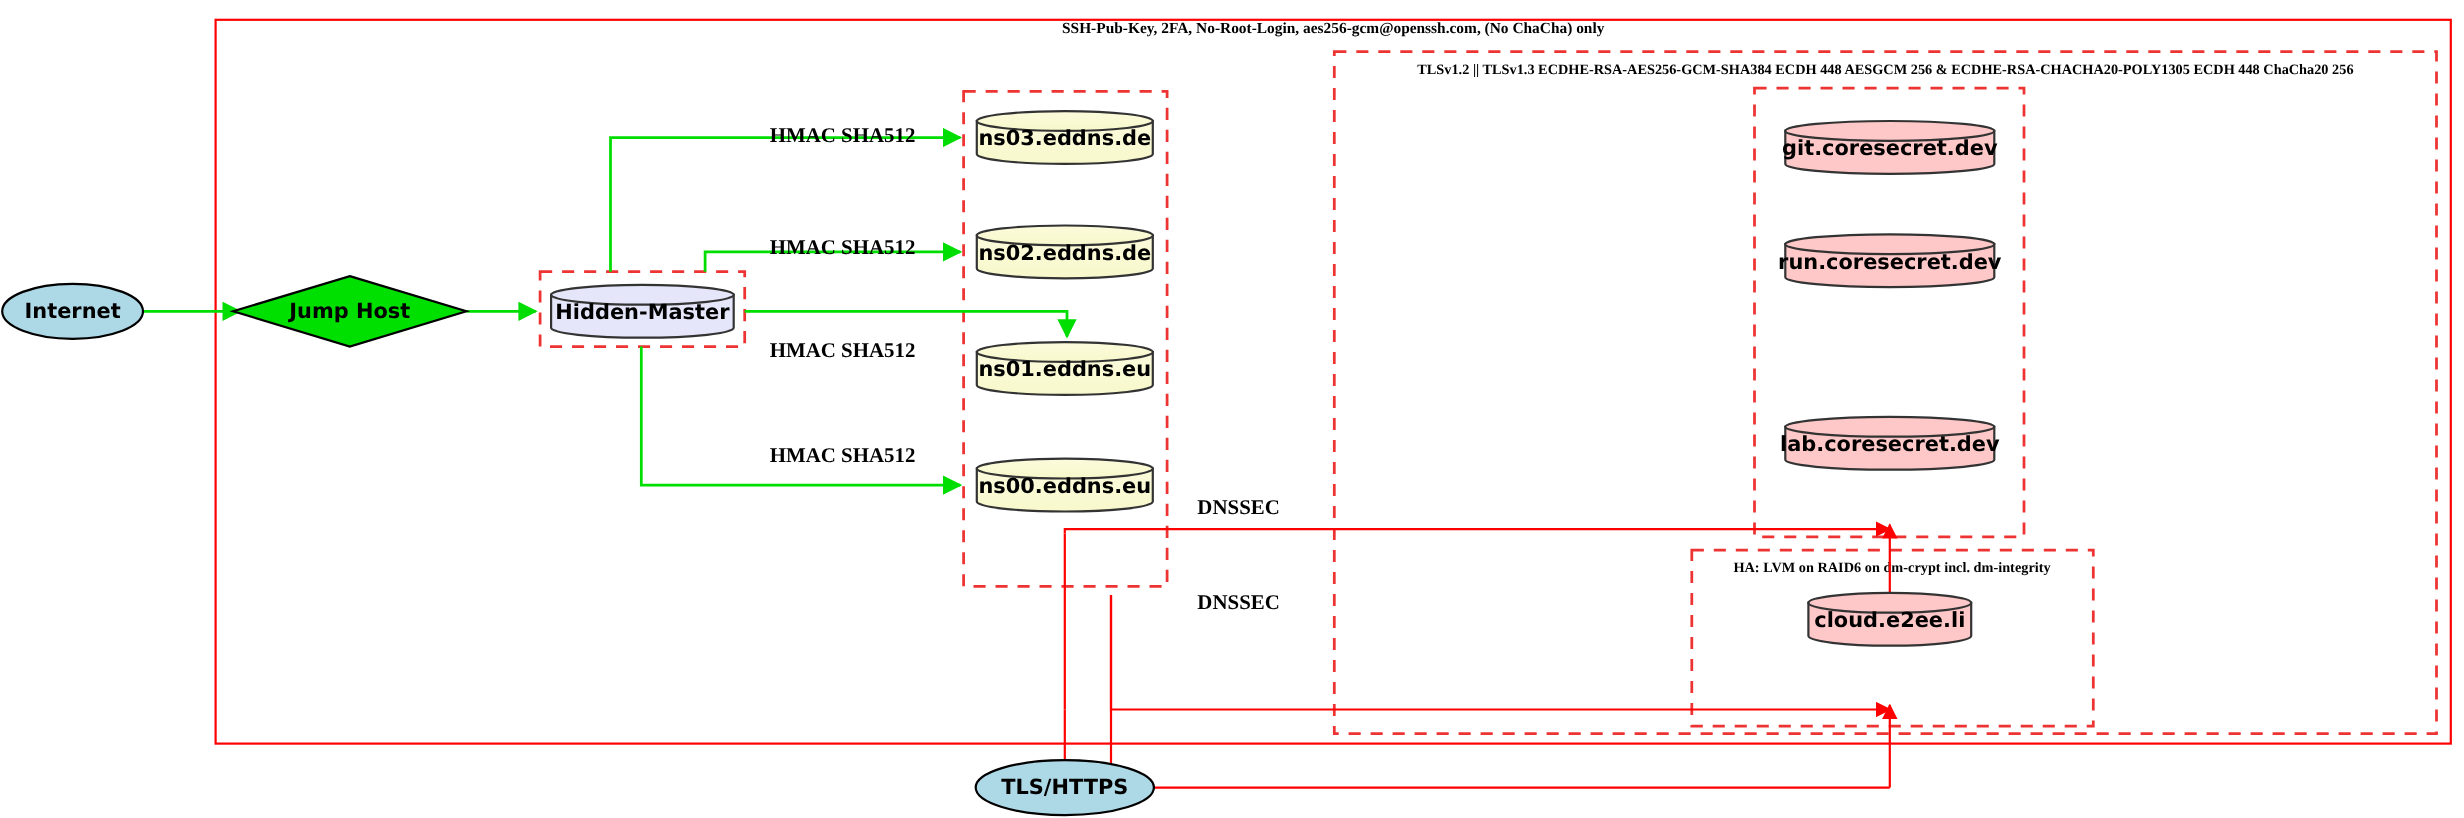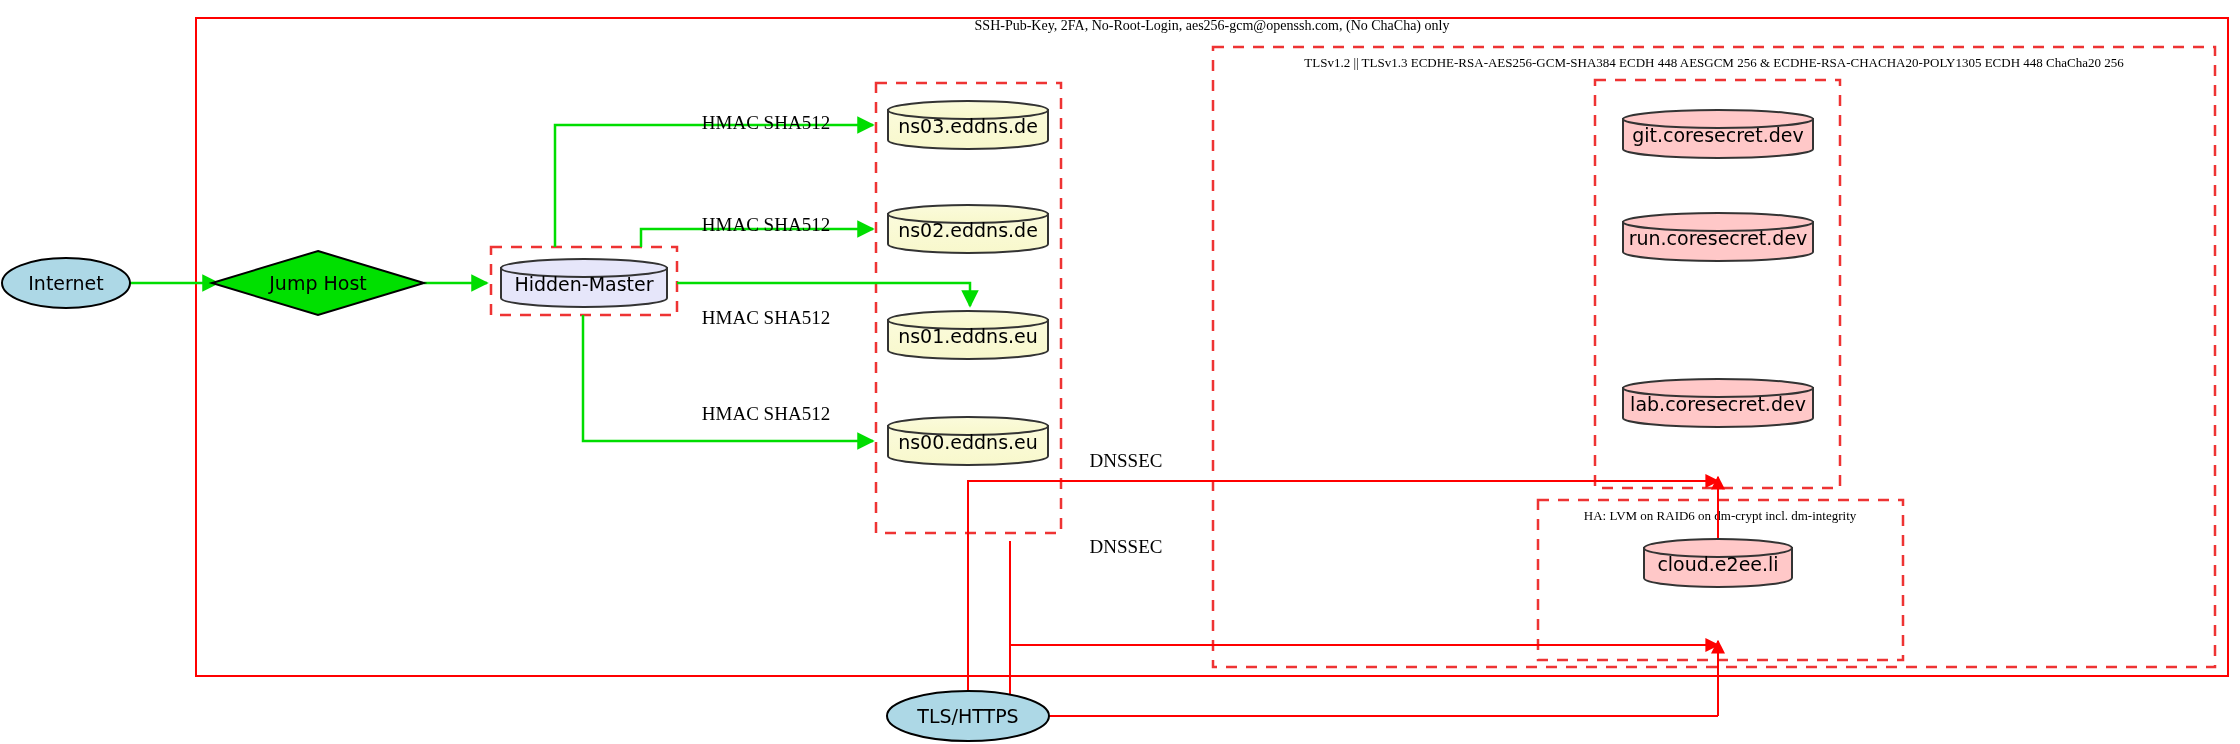--- a/index.html
+++ b/index.html
@@ -10,20 +10,21 @@
   body {
     width: 2240px;
     height: 744px;
     font-family: "Liberation Sans", sans-serif;
     overflow: hidden;
   }
   #diagram-root {
     position: relative;
     width: 2240px;
     height: 555px;
+    font-weight: bold;
   }
   svg#graph {
     display: block;
     width: 2240px;
     height: 744px;
   }
   .node-label {
     font-family: "DejaVu Sans", sans-serif;
     font-size: 19px;
     fill: #000000;

